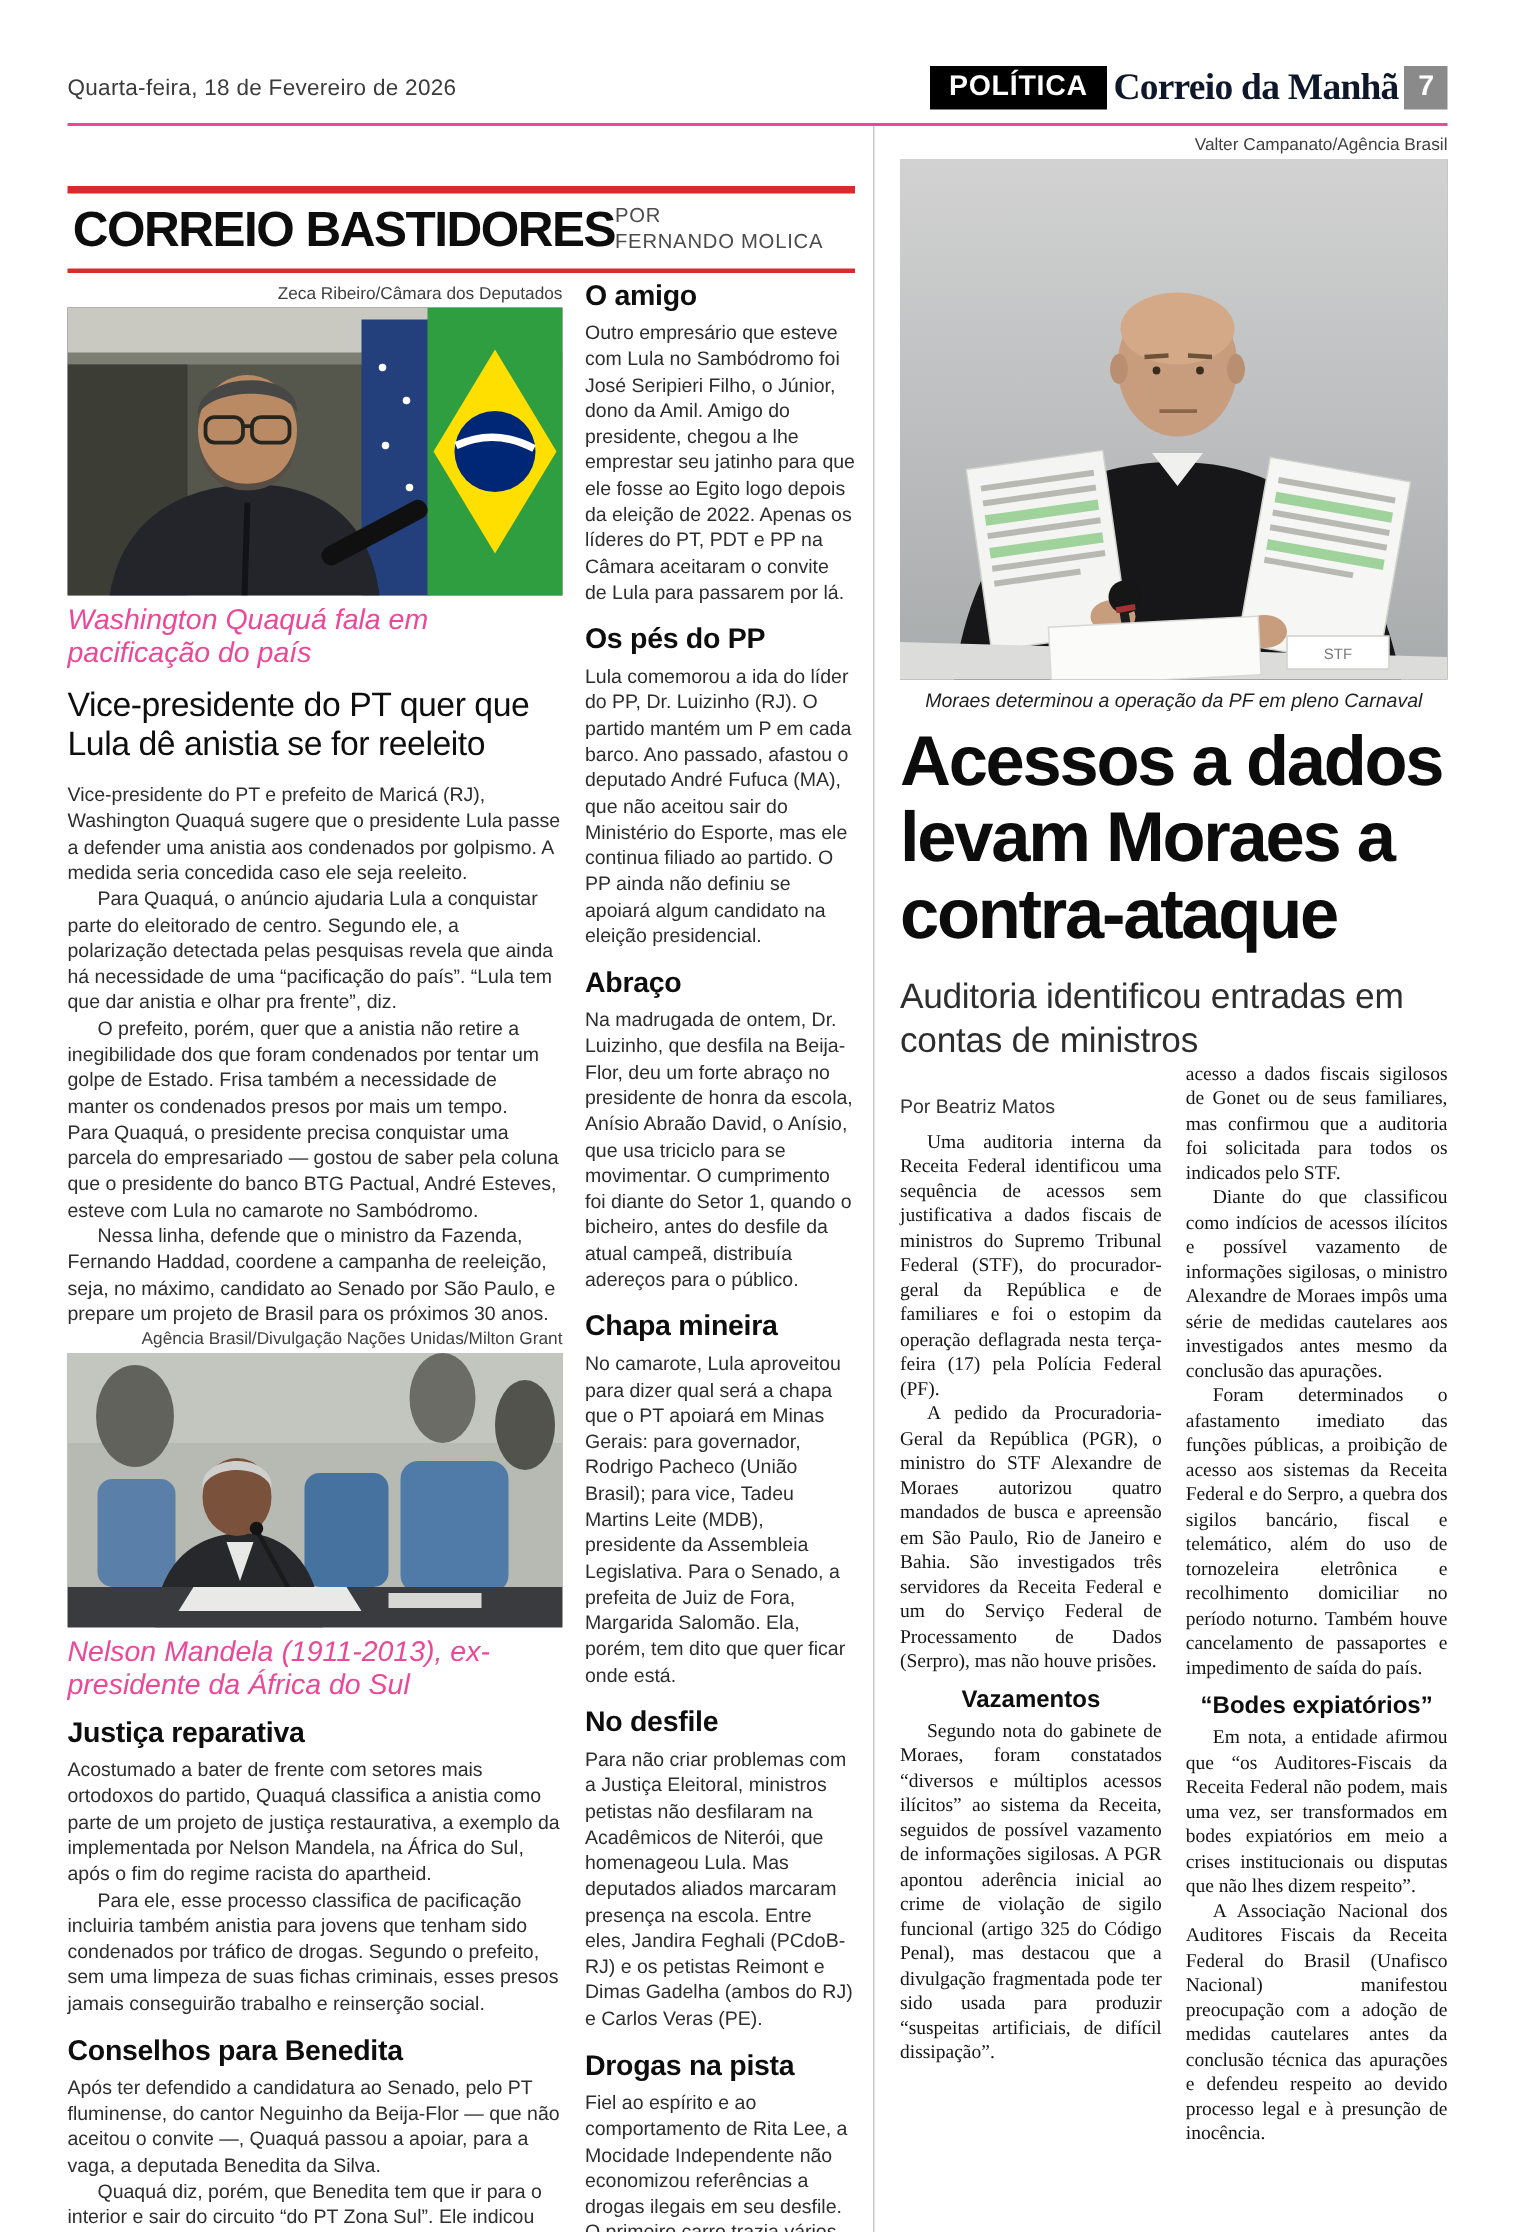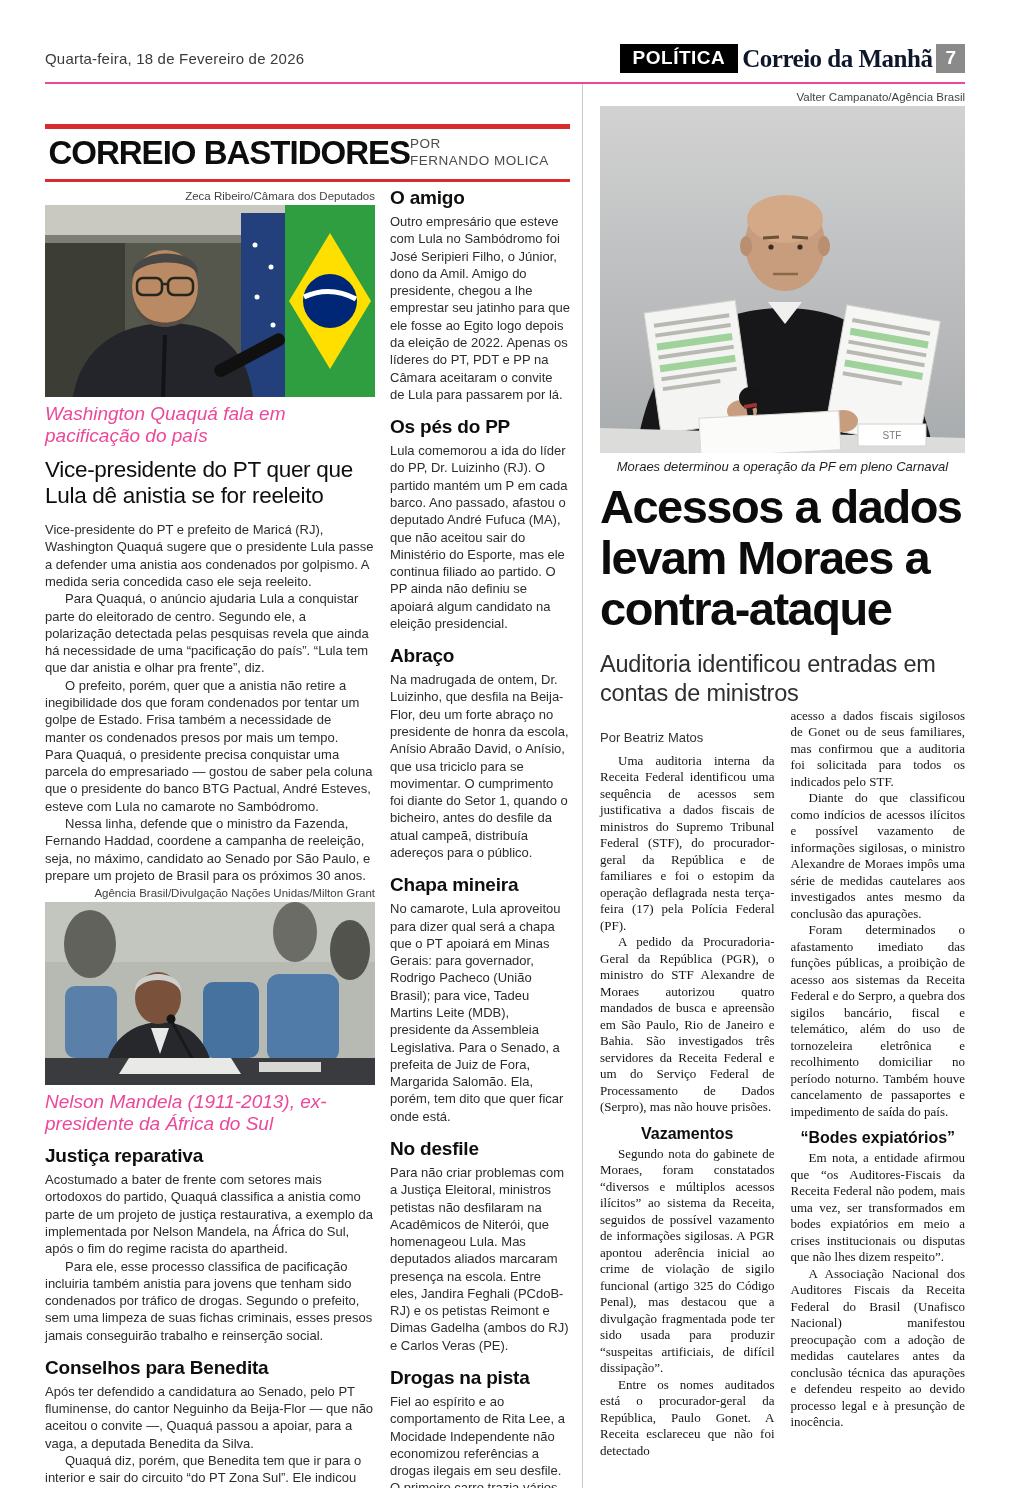--- a/index.html
+++ b/index.html
@@ -252,21 +252,20 @@
       <h1 class="ma-headline">Acessos a dados levam Moraes a contra-ataque</h1>
       <div class="ma-deck">Auditoria identificou entradas em contas de ministros</div>
 
       <div class="art-cols serif">
         <div class="art-col">
           <div class="ma-byline">Por Beatriz Matos</div>
           <p class="ind">Uma auditoria interna da Receita Federal identificou uma sequência de acessos sem justificativa a dados fiscais de ministros do Supremo Tribunal Federal (STF), do procurador-geral da República e de familiares e foi o estopim da operação deflagrada nesta terça-feira (17) pela Polícia Federal (PF).</p>
           <p class="ind">A pedido da Procuradoria-Geral da República (PGR), o ministro do STF Alexandre de Moraes autorizou quatro mandados de busca e apreensão em São Paulo, Rio de Janeiro e Bahia. São investigados três servidores da Receita Federal e um do Serviço Federal de Processamento de Dados (Serpro), mas não houve prisões.</p>
           <h3 class="art-subhead">Vazamentos</h3>
           <p class="ind">Segundo nota do gabinete de Moraes, foram constatados “diversos e múltiplos acessos ilícitos” ao sistema da Receita, seguidos de possível vazamento de informações sigilosas. A PGR apontou aderência inicial ao crime de violação de sigilo funcional (artigo 325 do Código Penal), mas destacou que a divulgação fragmentada pode ter sido usada para produzir “suspeitas artificiais, de difícil dissipação”.</p>
-          <p class="ind">Entre os nomes auditados está o procurador-geral da República, Paulo Gonet. A Receita esclareceu que não foi detectado</p>
         </div>
         <div class="art-col">
           <p>acesso a dados fiscais sigilosos de Gonet ou de seus familiares, mas confirmou que a auditoria foi solicitada para todos os indicados pelo STF.</p>
           <p class="ind">Diante do que classificou como indícios de acessos ilícitos e possível vazamento de informações sigilosas, o ministro Alexandre de Moraes impôs uma série de medidas cautelares aos investigados antes mesmo da conclusão das apurações.</p>
           <p class="ind">Foram determinados o afastamento imediato das funções públicas, a proibição de acesso aos sistemas da Receita Federal e do Serpro, a quebra dos sigilos bancário, fiscal e telemático, além do uso de tornozeleira eletrônica e recolhimento domiciliar no período noturno. Também houve cancelamento de passaportes e impedimento de saída do país.</p>
           <h3 class="art-subhead">“Bodes expiatórios”</h3>
           <p class="ind">Em nota, a entidade afirmou que “os Auditores-Fiscais da Receita Federal não podem, mais uma vez, ser transformados em bodes expiatórios em meio a crises institucionais ou disputas que não lhes dizem respeito”.</p>
           <p class="ind">A Associação Nacional dos Auditores Fiscais da Receita Federal do Brasil (Unafisco Nacional) manifestou preocupação com a adoção de medidas cautelares antes da conclusão técnica das apurações e defendeu respeito ao devido processo legal e à presunção de inocência.</p>
         </div>
       </div>

